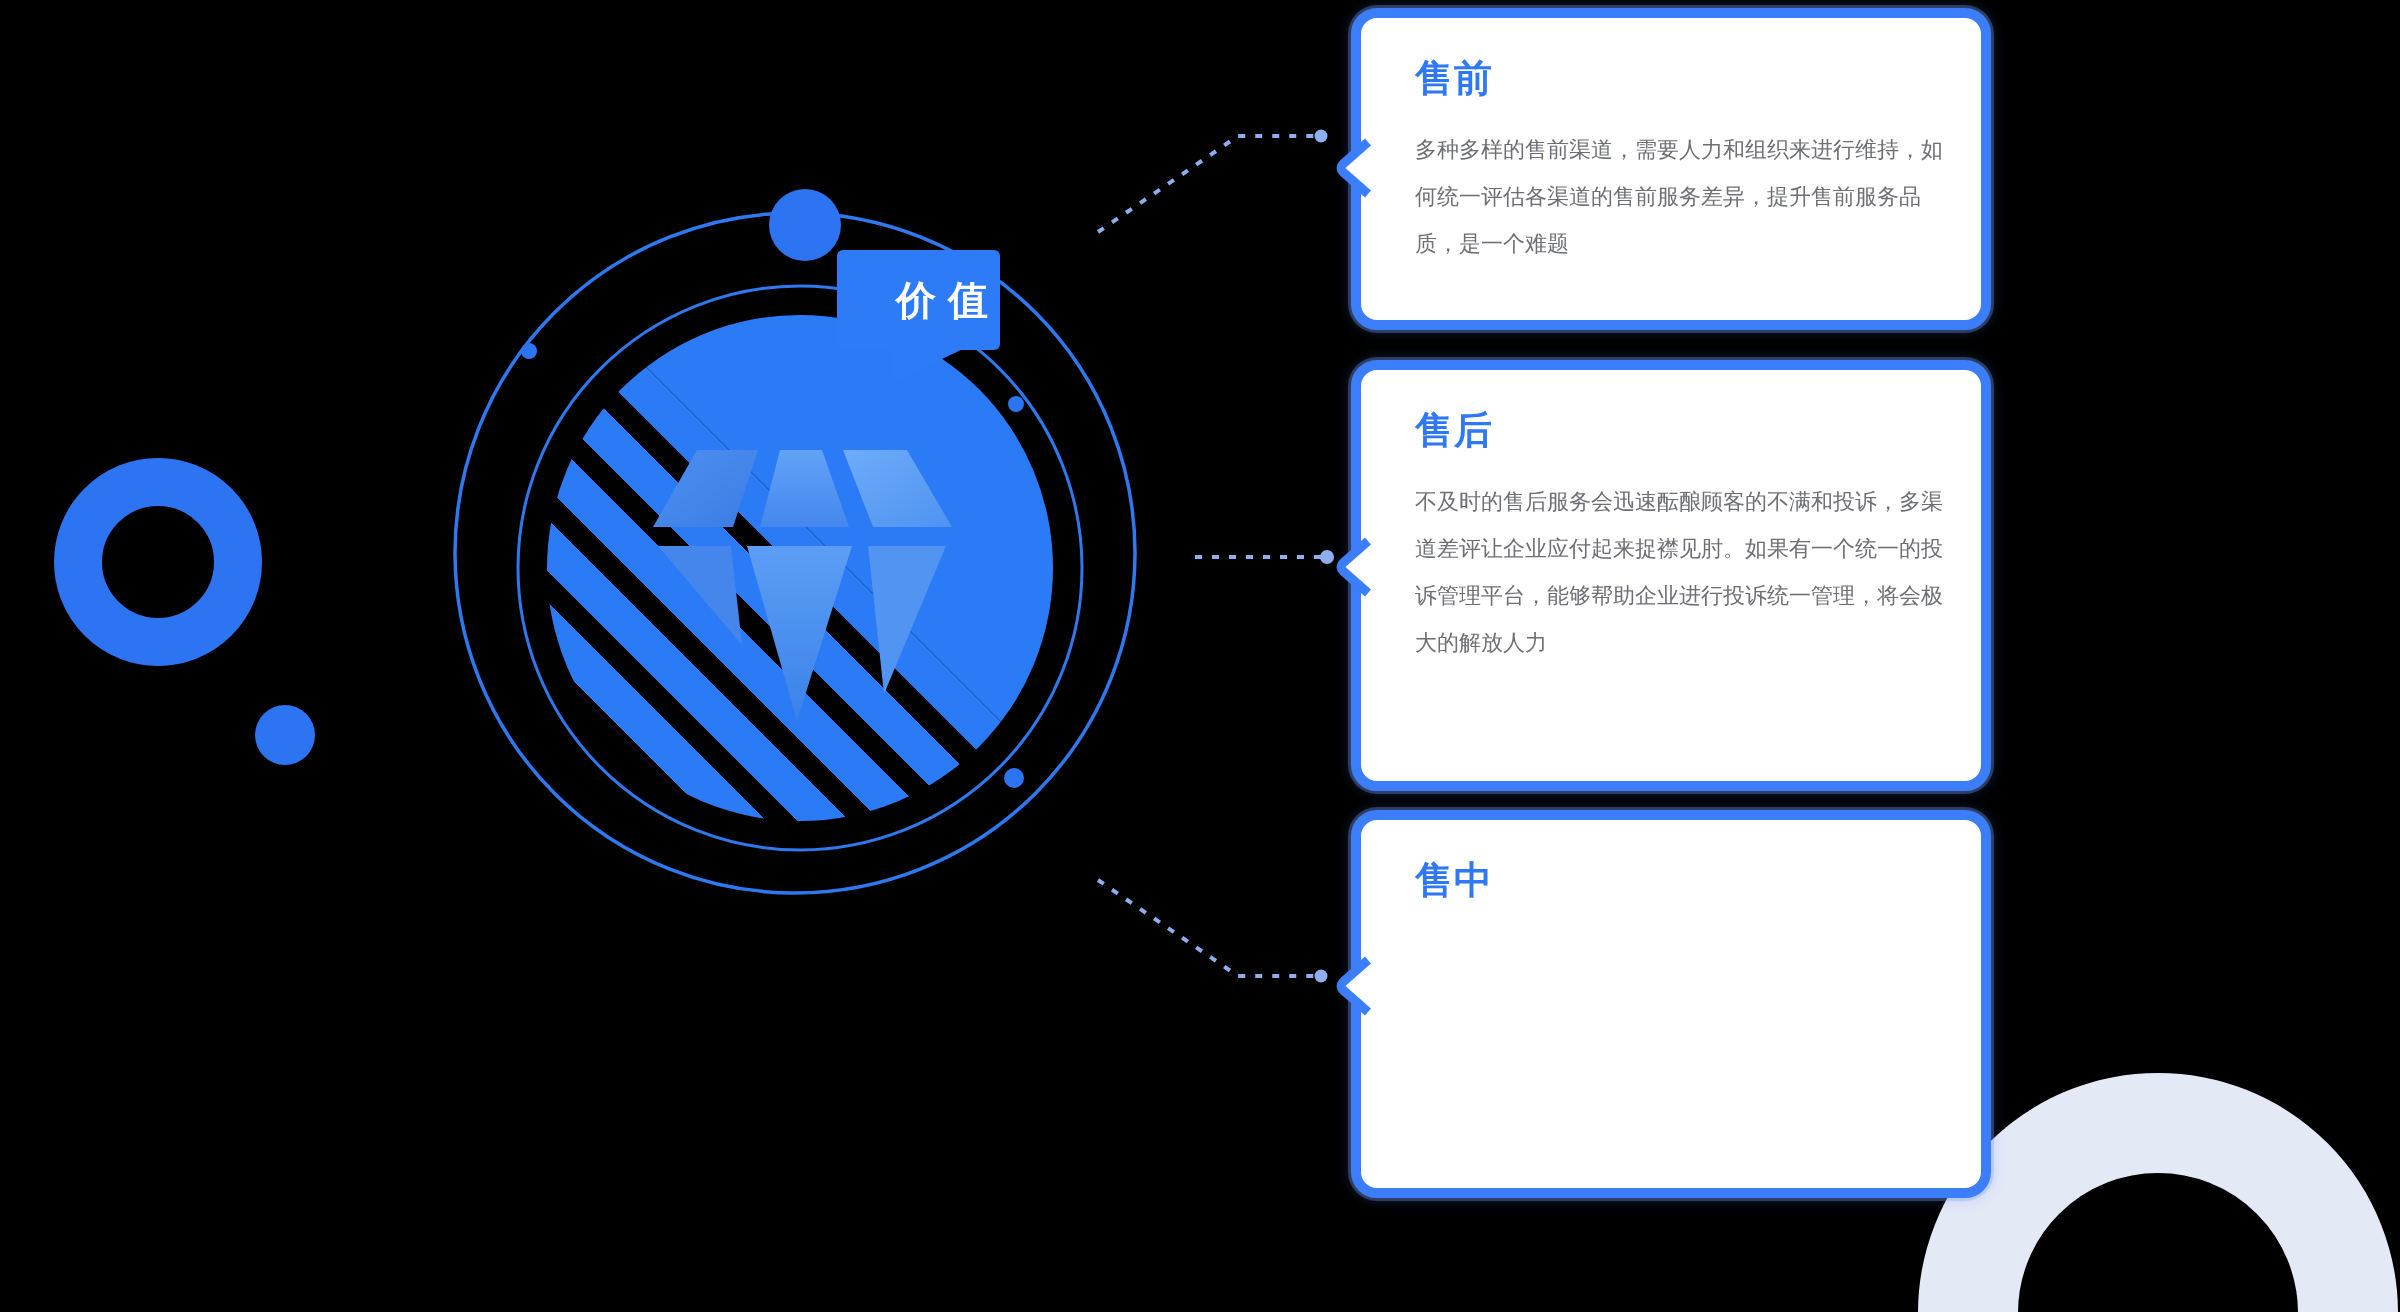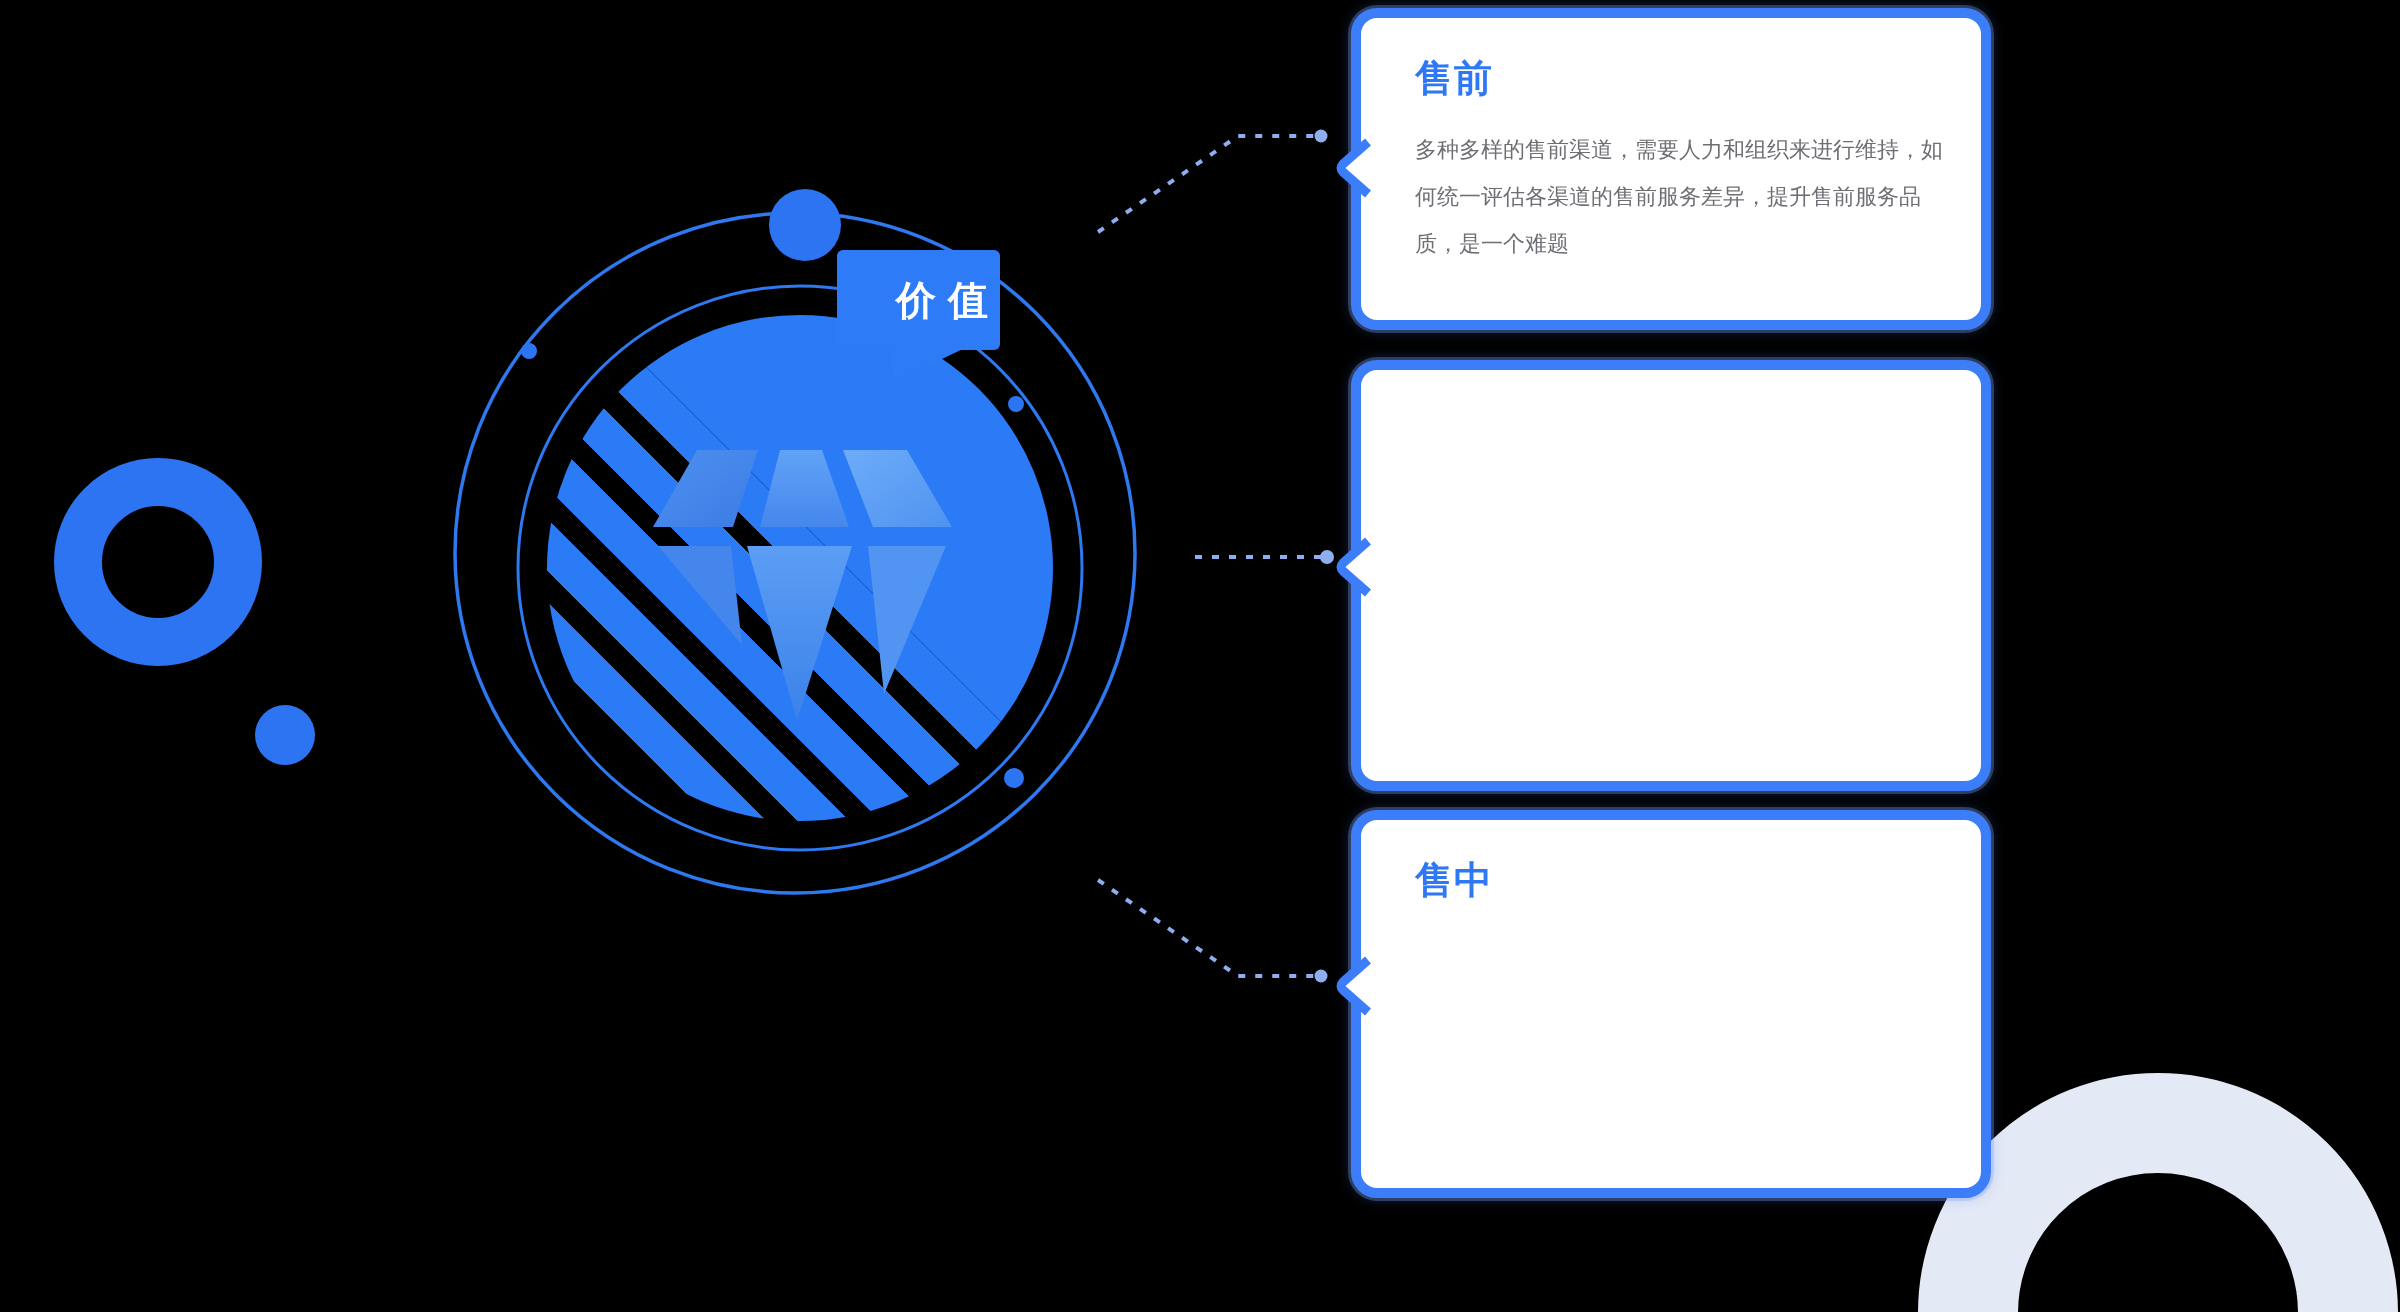--- a/index.html
+++ b/index.html
@@ -151,20 +151,22 @@
       <path d="M34 6 L9 28 Q5 32 9 36 L34 58" fill="#FFFFFF" stroke="var(--card-border)" stroke-width="9" stroke-linejoin="round"></path>
     </svg>
     <h2>售前</h2>
     <p>多种多样的售前渠道，需要人力和组织来进行维持，如何统一评估各渠道的售前服务差异，提升售前服务品质，是一个难题</p>
   </section>
 
   <section class="card" style="top:360px;height:431px">
     <svg class="notch" style="top:165px" width="40" height="64" viewBox="0 0 40 64">
       <path d="M34 6 L9 28 Q5 32 9 36 L34 58" fill="#FFFFFF" stroke="var(--card-border)" stroke-width="9" stroke-linejoin="round"></path>
     </svg>
+    <h2>售后</h2>
+    <p>不及时的售后服务会迅速酝酿顾客的不满和投诉，多渠道差评让企业应付起来捉襟见肘。如果有一个统一的投诉管理平台，能够帮助企业进行投诉统一管理，将会极大的解放人力</p>
   </section>
 
   <section class="card" style="top:810px;height:388px">
     <svg class="notch" style="top:134px" width="40" height="64" viewBox="0 0 40 64">
       <path d="M34 6 L9 28 Q5 32 9 36 L34 58" fill="#FFFFFF" stroke="var(--card-border)" stroke-width="9" stroke-linejoin="round"></path>
     </svg>
     <h2>售中</h2>
   </section>
 
 </div>

